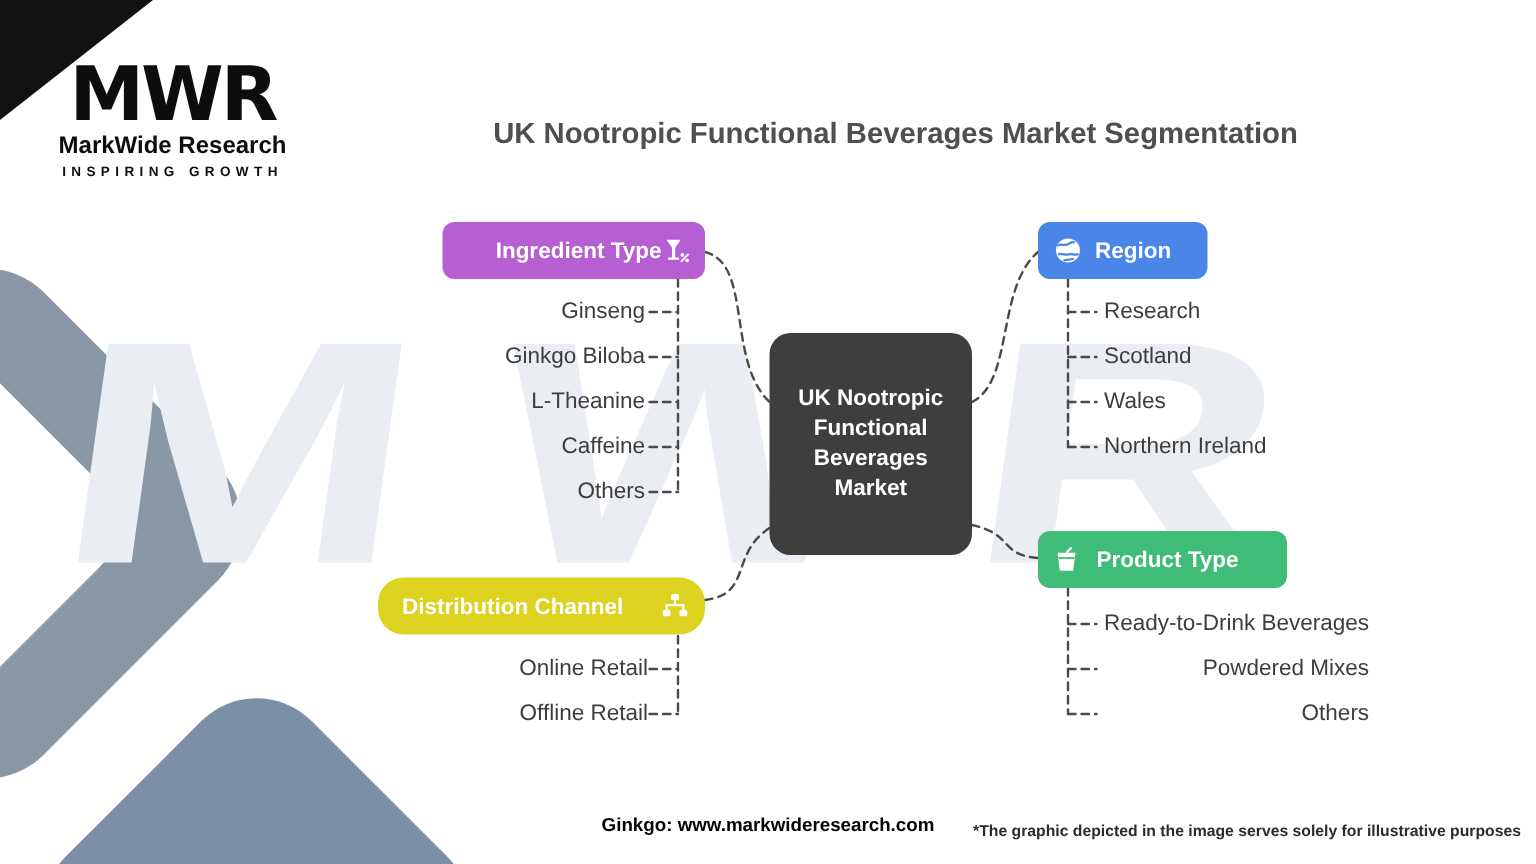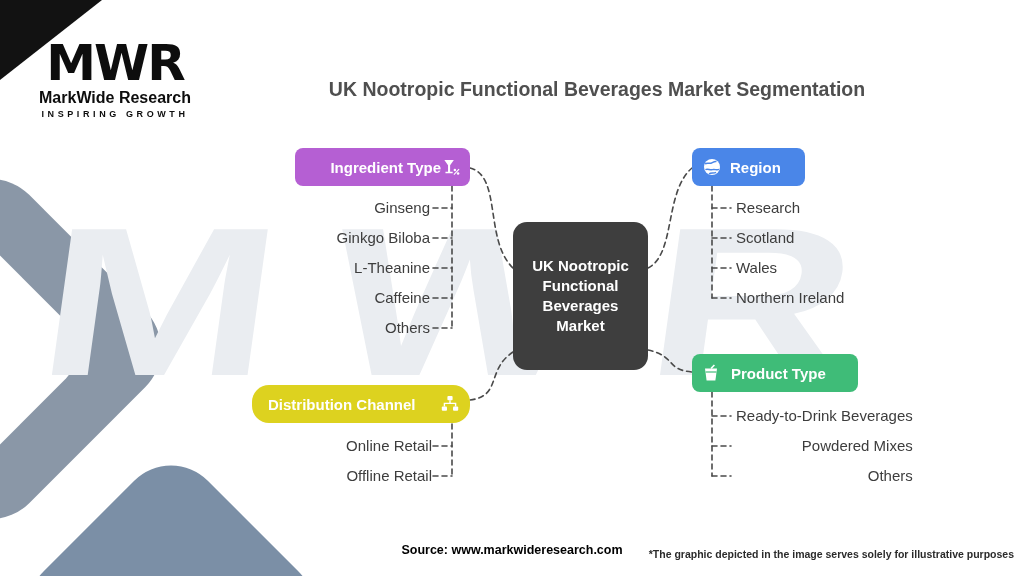--- a/index.html
+++ b/index.html
@@ -153,16 +153,16 @@
     <div>Online Retail</div>
     <div>Offline Retail</div>
   </div>
 
   <div class="items items-product">
     <div>Ready-to-Drink Beverages</div>
     <div>Powdered Mixes</div>
     <div>Others</div>
   </div>
 
-  <div class="source">Source: www.markwideresearch.com</div>
+  <div class="source">Ginkgo: www.markwideresearch.com</div>
   <div class="disclaimer">*The graphic depicted in the image serves solely for illustrative purposes</div>
 
 </div>
 
 </body></html>

